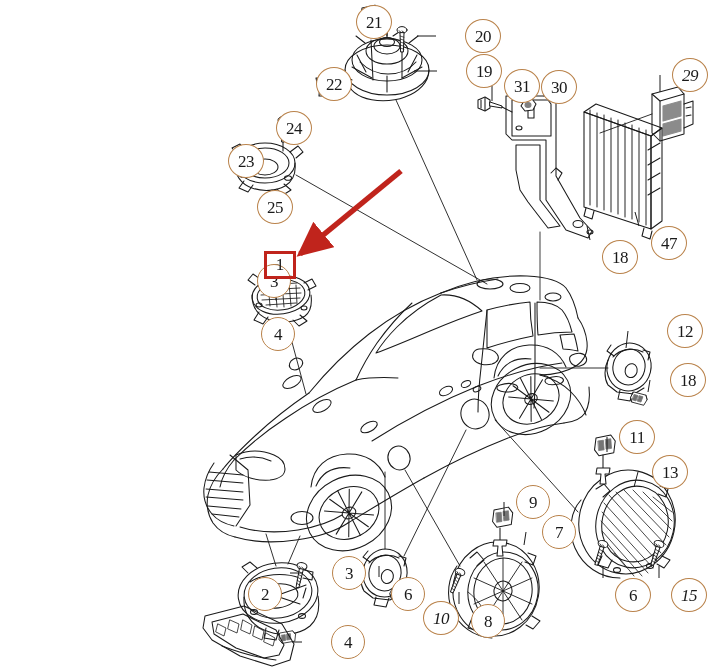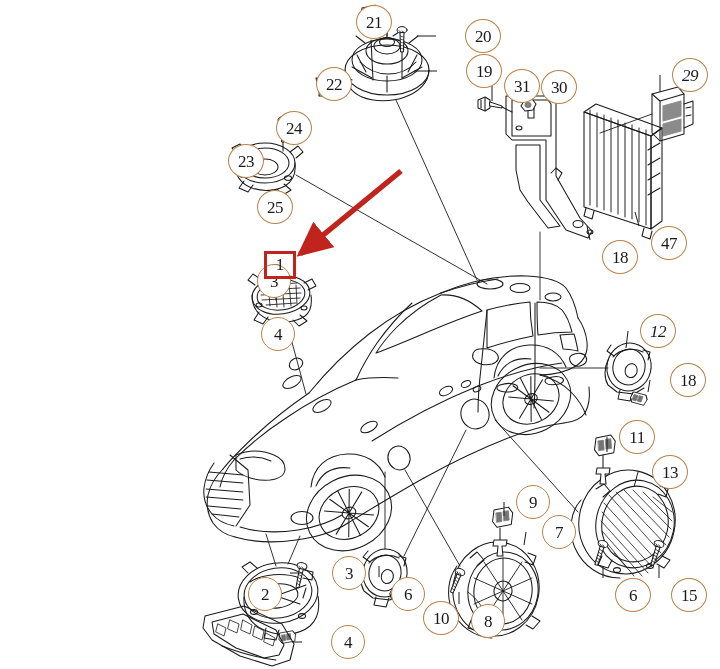--- a/index.html
+++ b/index.html
@@ -494,31 +494,31 @@
       <div class="callout wide" style="left: 475px; top: 69px;">31</div>
       <div class="callout wide" style="left: 512px; top: 70px;">30</div>
       <div class="callout wide" style="left: 643px; top: 58px; font-style: italic;">29</div>
       <div class="callout wide" style="left: 247px; top: 111px;">24</div>
       <div class="callout wide" style="left: 199px; top: 144px;">23</div>
       <div class="callout wide" style="left: 228px; top: 190px;">25</div>
       <div class="callout wide" style="left: 622px; top: 226px;">47</div>
       <div class="callout wide" style="left: 573px; top: 240px;">18</div>
       <div class="callout" style="left: 228px; top: 264px;">3</div>
       <div class="callout" style="left: 232px; top: 317px;">4</div>
-      <div class="callout wide" style="left: 611px; top: 314px; font-style: italic;">12</div>
+      <div class="callout wide" style="left: 638px; top: 314px;">12</div>
       <div class="callout wide" style="left: 641px; top: 363px;">18</div>
       <div class="callout wide" style="left: 590px; top: 420px;">11</div>
       <div class="callout wide" style="left: 623px; top: 455px;">13</div>
       <div class="callout" style="left: 487px; top: 485px;">9</div>
       <div class="callout" style="left: 513px; top: 515px;">7</div>
       <div class="callout" style="left: 219px; top: 577px;">2</div>
       <div class="callout" style="left: 303px; top: 556px;">3</div>
       <div class="callout" style="left: 362px; top: 577px;">6</div>
-      <div class="callout wide" style="left: 394px; top: 601px;">10</div>
+      <div class="callout wide" style="left: 394px; top: 601px; font-style: italic;">10</div>
       <div class="callout" style="left: 442px; top: 604px;">8</div>
       <div class="callout" style="left: 302px; top: 625px;">4</div>
       <div class="callout wide" style="left: 586px; top: 578px;">6</div>
-      <div class="callout wide" style="left: 642px; top: 578px;">15</div>
+      <div class="callout wide" style="left: 642px; top: 578px; font-style: italic;">15</div>
     </div>
 
   <div class="hl-box" id="hl-box" style="left: 264px; top: 251px; width: 32px; height: 28px; border-color: rgb(192, 36, 28);">1</div>
 
 </div>
 
 </body></html>

